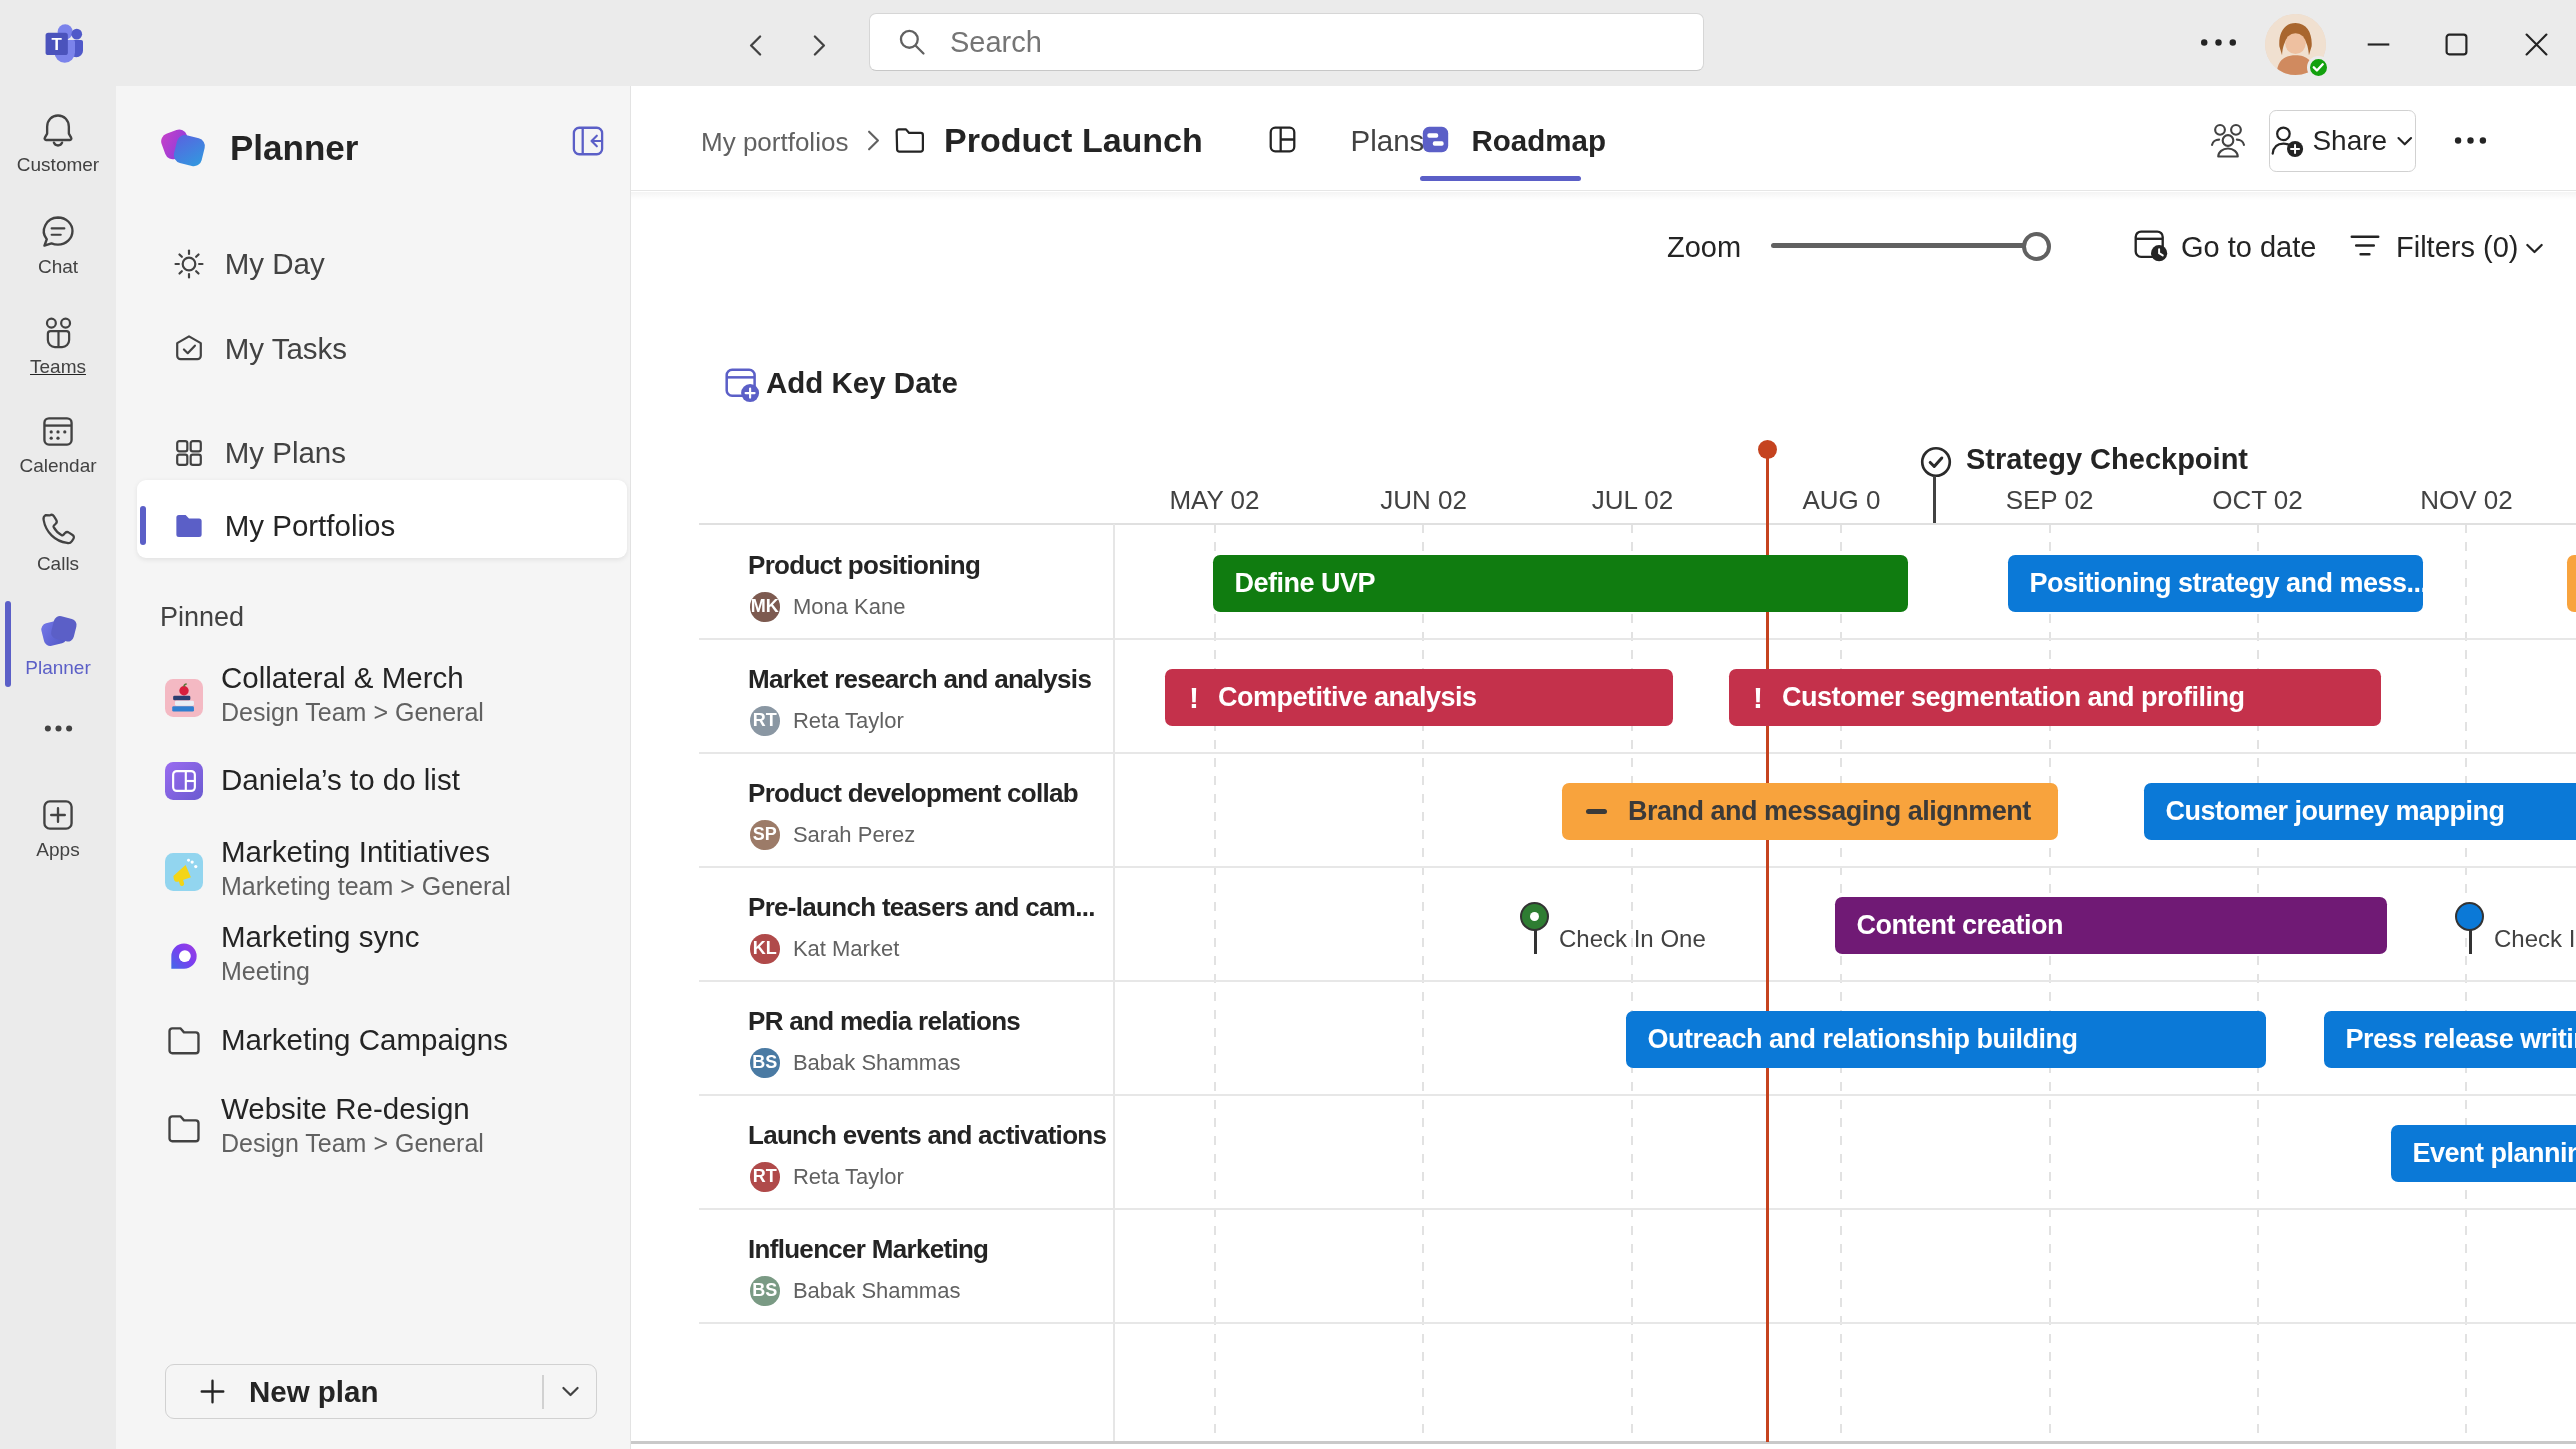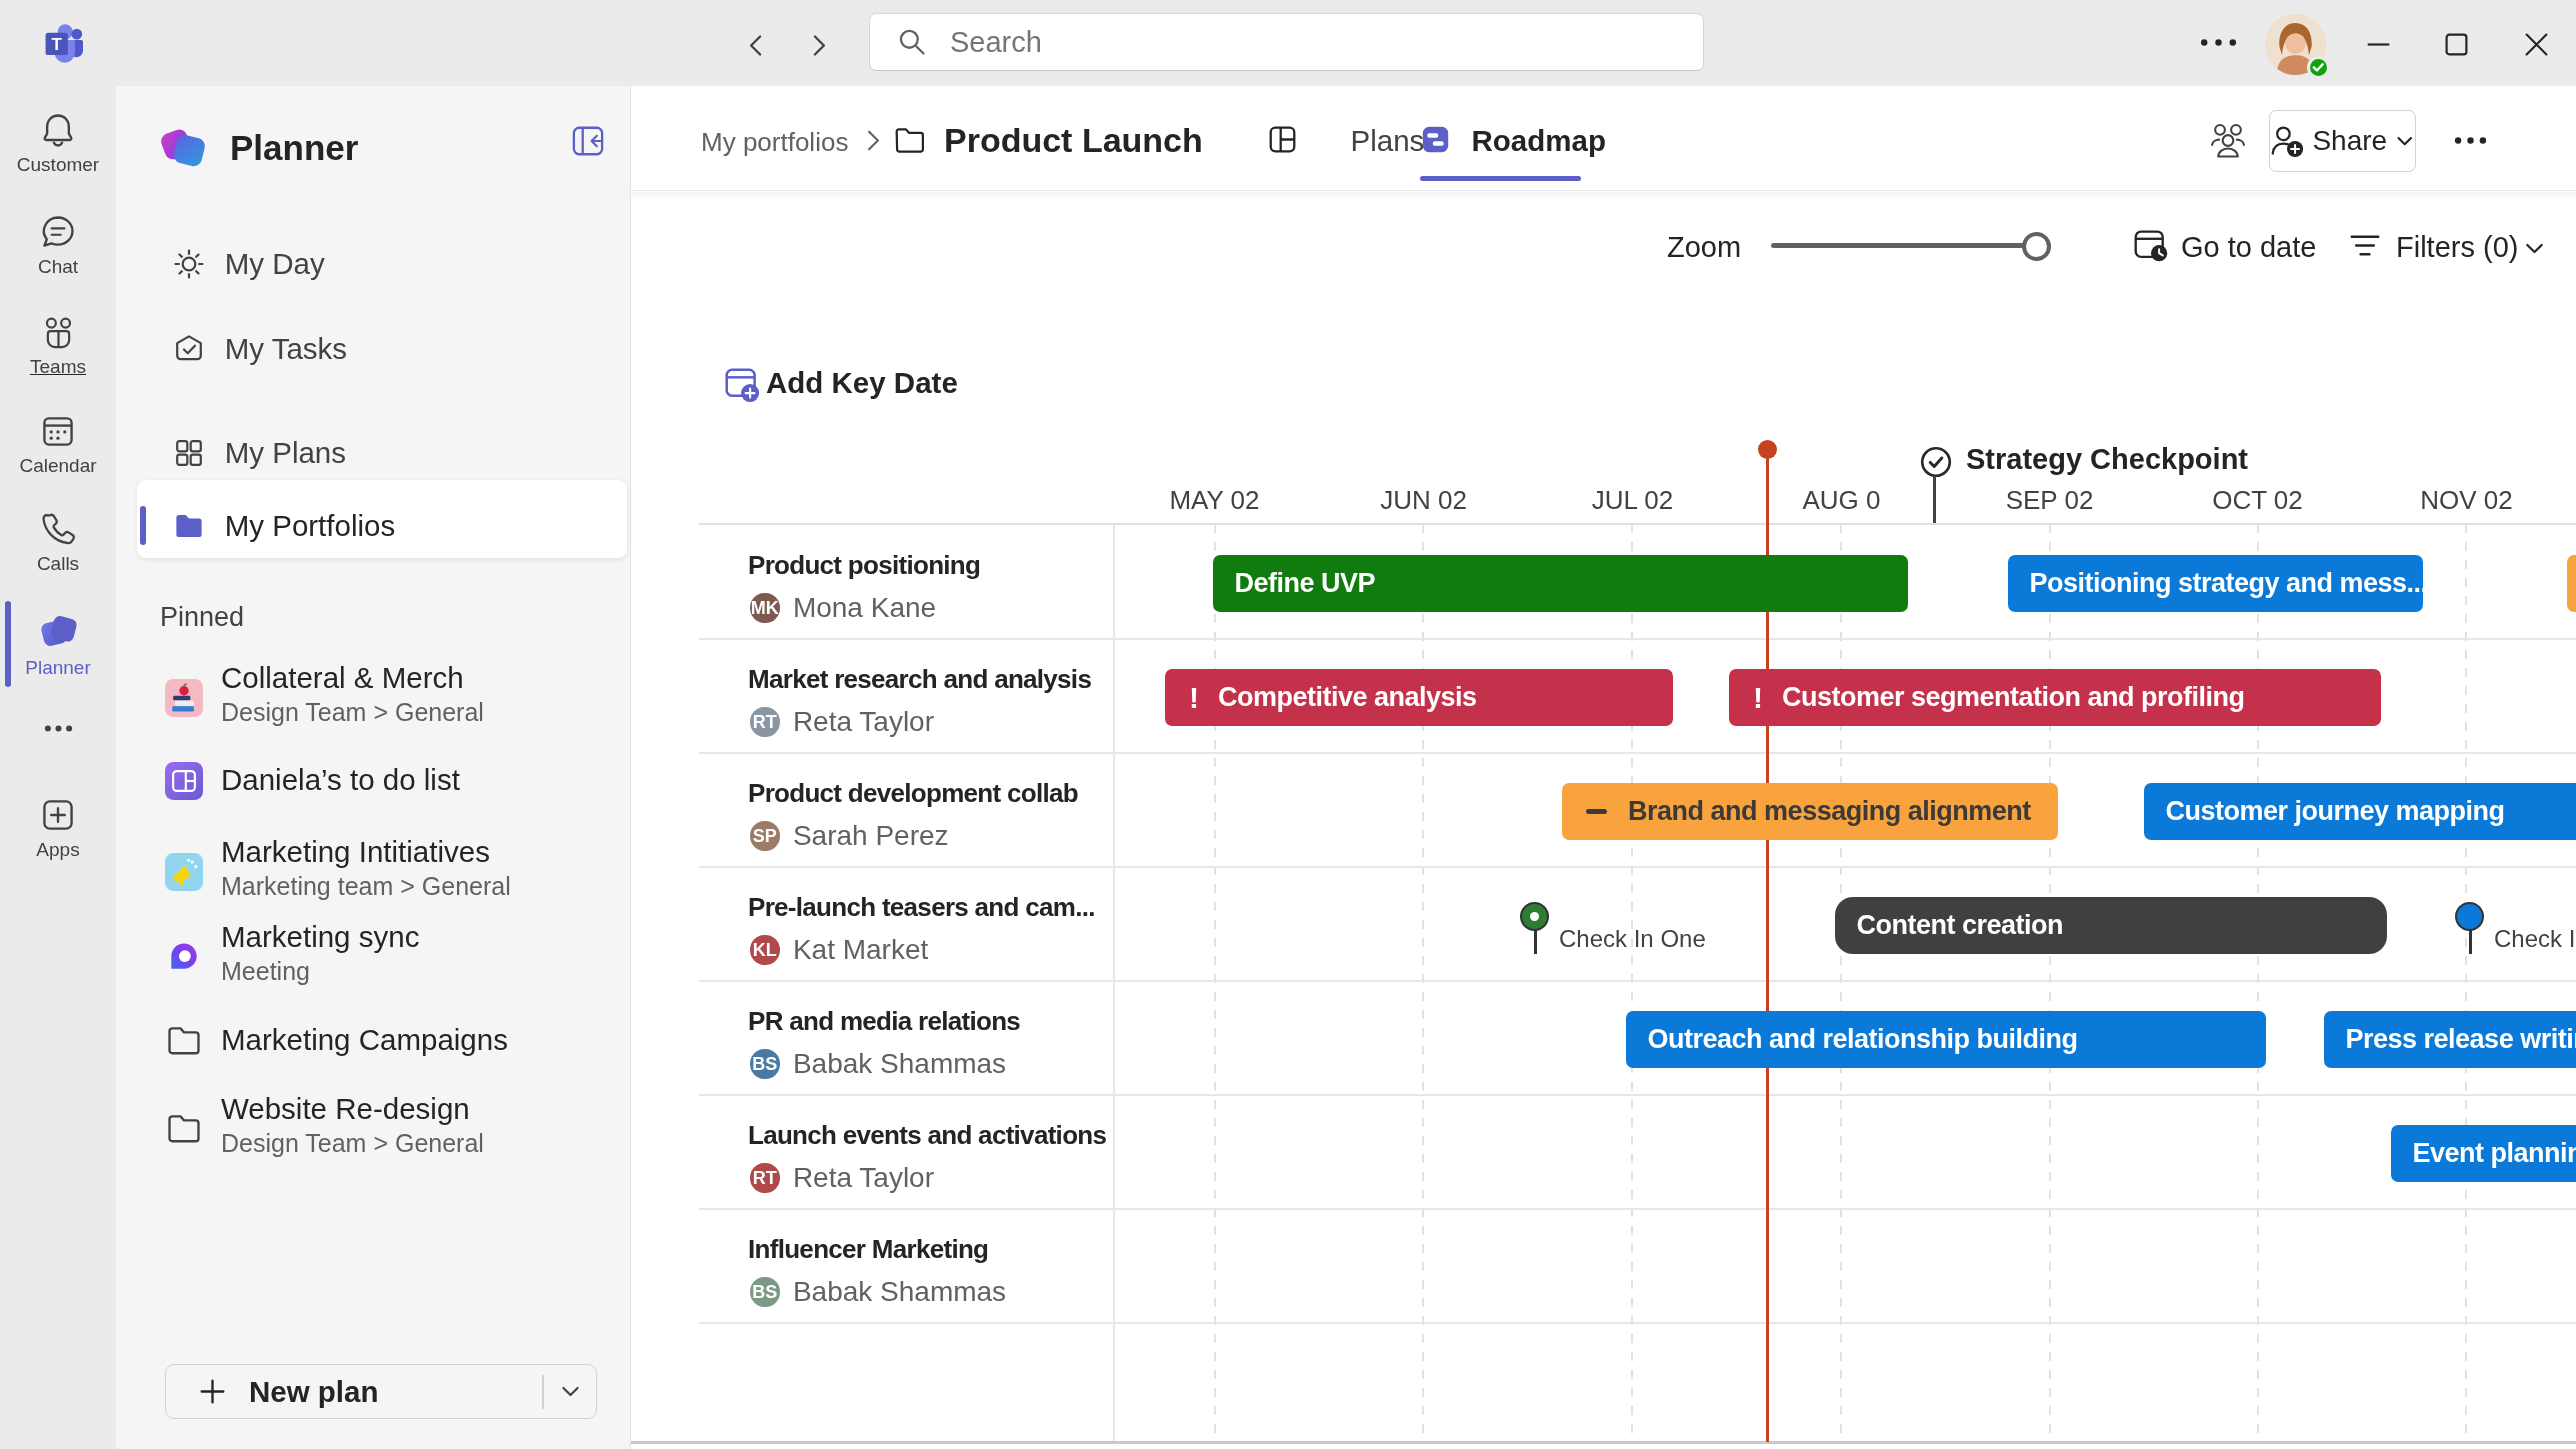--- a/index.html
+++ b/index.html
@@ -71,21 +71,21 @@
       background:repeating-linear-gradient(to bottom,#e2e2e2 0 9px,transparent 9px 18px); }
   .row-sep { position:absolute; left:699px; width:1877px; height:1.8px; background:#e7e7e7; }
   .today-line { left:1766px; top:449px; width:2.7px; height:993px; background:#c5431f; }
   .today-dot { left:1758px; top:440px; width:19px; height:19px; border-radius:50%; background:#c5431f; }
   .checkpoint-stem { left:1933px; top:476px; width:2.7px; height:47px; background:#424242; }
   .checkpoint-label { left:1966px; top:443px; font-size:29px; font-weight:600; color:#242424; }
 
   .row-title { position:absolute; left:748px; max-width:361px; font-size:26px; letter-spacing:-0.7px; font-weight:600; color:#242424; white-space:nowrap; overflow:hidden; }
   .row-assignee { position:absolute; left:750px; display:flex; align-items:center; }
   .row-avatar { width:29.5px; height:29.5px; border-radius:50%; color:#fff; font-size:18px; font-weight:600; display:flex; align-items:center; justify-content:center; }
-  .row-name { margin-left:13.4px; font-size:28px; color:#616161; }
+  .row-name { margin-left:13.4px; font-size:22px; color:#616161; }
 
   .bar { position:absolute; height:57px; border-radius:7.2px; display:flex; align-items:center; overflow:hidden; }
   .bar .btext { margin-left:21.5px; font-size:27px; letter-spacing:-0.5px; font-weight:600; white-space:nowrap; }
   .bar .bexclaim { margin-left:24px; font-size:30px; font-weight:700; }
   .bar .bexclaim + .btext { margin-left:19px; }
   .bar .bdash { margin-left:24px; width:20.6px; height:5.4px; border-radius:2.7px; background:#3b3a39; }
   .bar .bdash + .btext { margin-left:21.5px; }
 
   .pin-circ { position:absolute; width:29px; height:29px; border-radius:50%; border:2.7px solid #333; display:flex; align-items:center; justify-content:center; }
   .pin-dot { width:9px; height:9px; border-radius:50%; background:#fff; }
@@ -653,21 +653,21 @@
         <span class="btext" style="color: rgb(59, 58, 57);">Brand and messaging alignment</span>
       </div>
       <div class="bar" style="left: 2144px; top: 783px; width: 465px; background: rgb(11, 121, 215);">
         <span class="btext" style="color: rgb(255, 255, 255);">Customer journey mapping</span>
       </div>
       <div class="row-title" style="top: 892px;">Pre-launch teasers and cam...</div>
       <div class="row-assignee" style="top: 934px;">
         <div class="row-avatar" style="background: rgb(176, 74, 74);">KL</div>
         <span class="row-name">Kat Market</span>
       </div>
-      <div class="bar" style="left: 1835px; top: 897px; width: 552px; background: #404040; border-radius: 18px;">
+      <div class="bar" style="left: 1835px; top: 897px; width: 552px; background: #701a75;">
         <span class="btext" style="color: rgb(255, 255, 255);">Content creation</span>
       </div>
       <div class="pin-circ" style="left: 1520px; top: 902px; background: rgb(46, 125, 50);">
         <div class="pin-dot"></div>
       </div>
       <div class="pin-stem" style="left: 1534px; top: 930px;"></div>
       <div class="pin-label" style="left: 1559px; top: 925px;">Check In One</div>
       <div class="pin-circ" style="left: 2455px; top: 902px; background: rgb(11, 121, 215);"></div>
       <div class="pin-stem" style="left: 2469px; top: 930px;"></div>
       <div class="pin-label" style="left: 2494px; top: 925px;">Check In Two</div>

